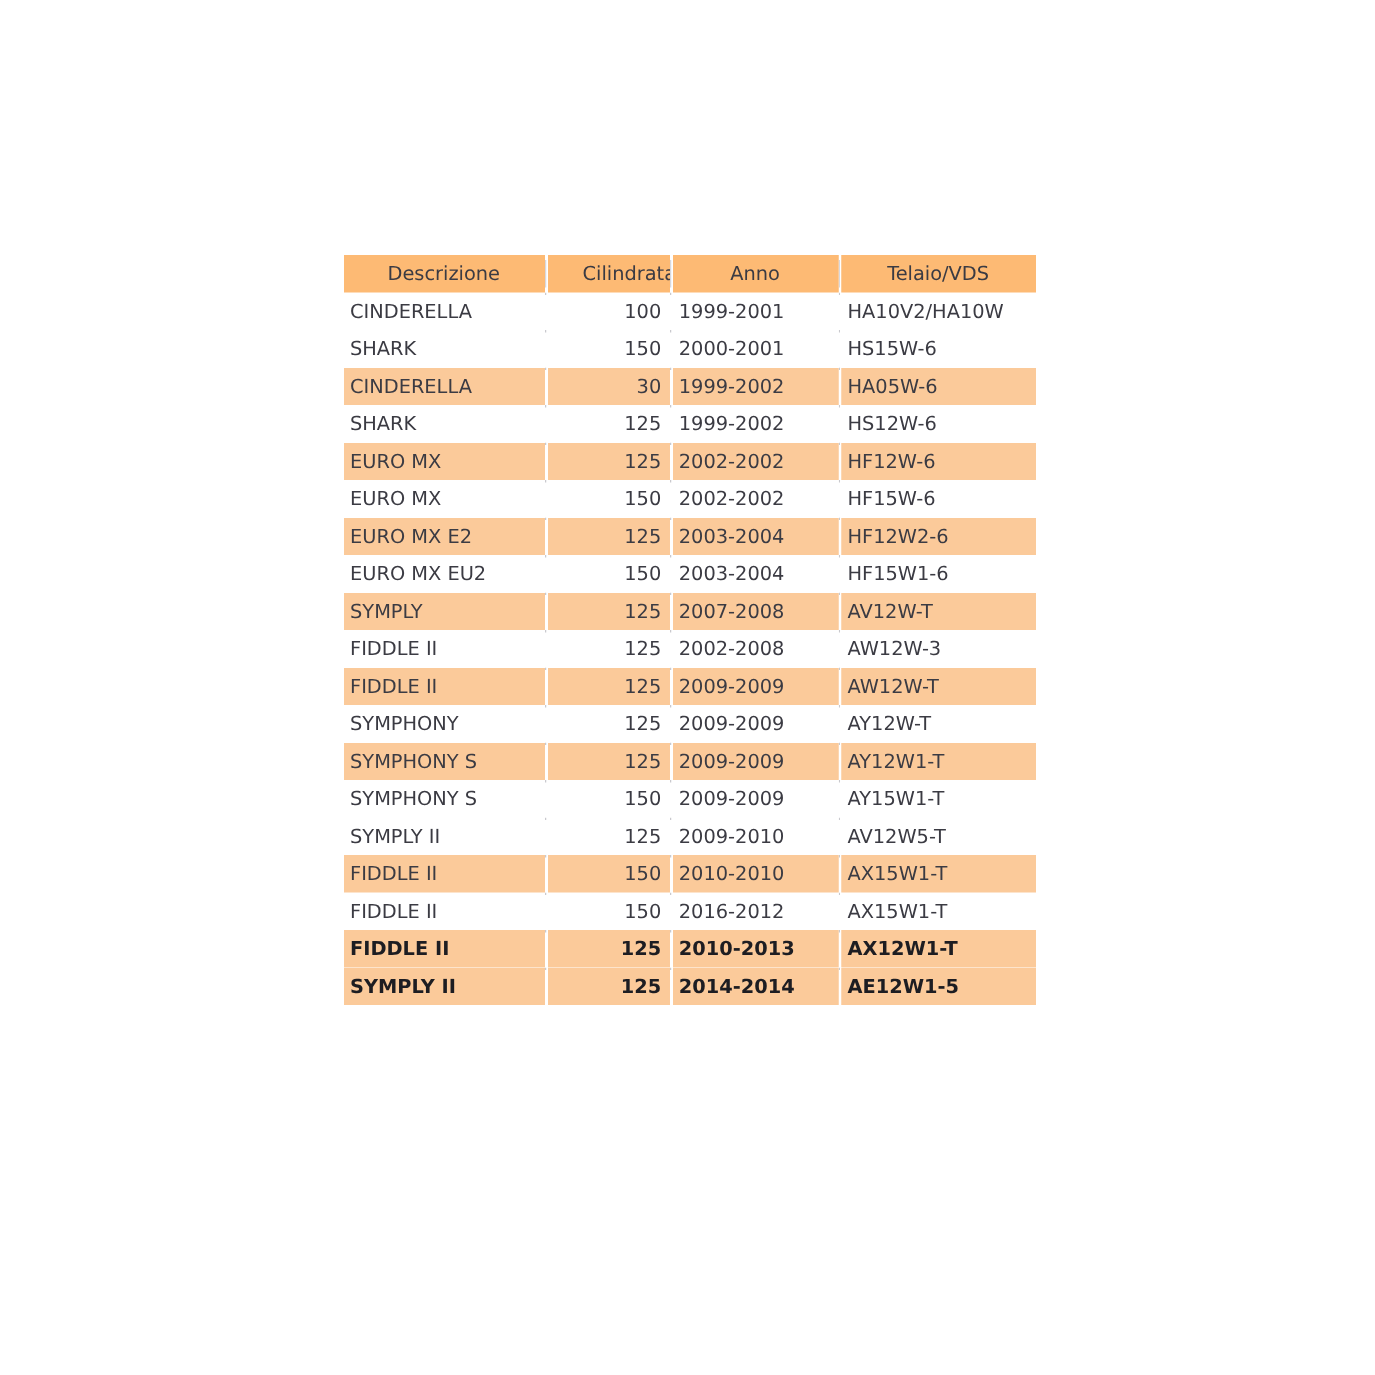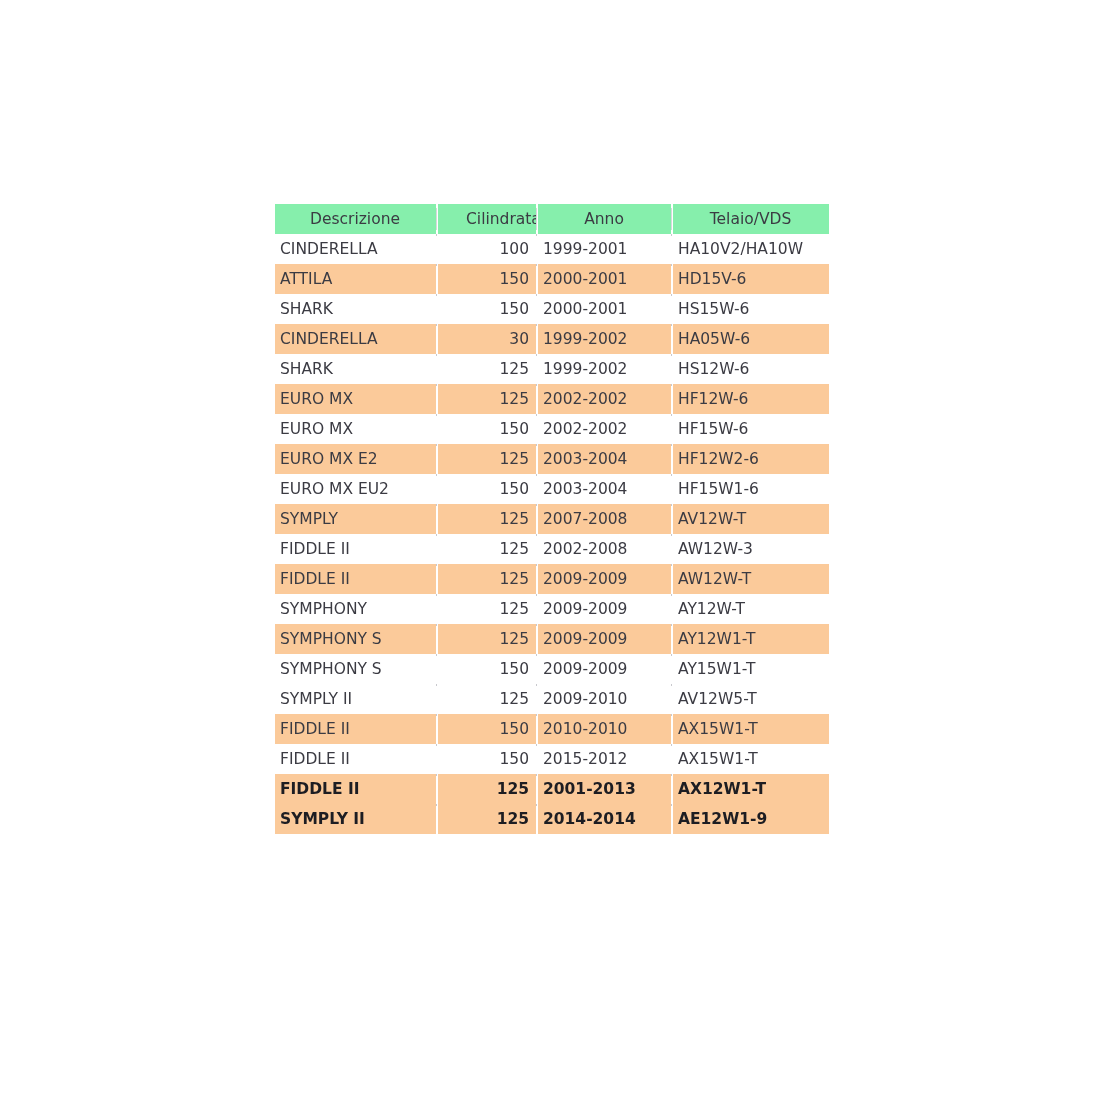--- a/index.html
+++ b/index.html
@@ -84,21 +84,21 @@
   th.num .cell-inner {
     text-align: right;
     padding-right: 7px;
     padding-left: 28px;
   }
 
   tr.hl td { background: #fbca9a; }
   tr.plain td { background: #ffffff; }
   tr.bold td { font-weight: bold; color: #1d1d22; }
 
-  thead th { background: #86efac; }
+  thead th { background: #fdba74; }
 </style>
 </head>
 <body>
 
 <div class="sheet">
   <table class="spec-table">
     <colgroup>
       <col class="c-desc">
         <col class="c-gap1">
         <col class="c-cil">
@@ -137,85 +137,68 @@
           </td>
           <td class="gap dot"></td>
           <td>
             <span class="cell-inner">1999-2001</span>
           </td>
           <td class="gap dot"></td>
           <td>
             <span class="cell-inner">HA10V2/HA10W</span>
           </td>
         </tr>
-        <tr class="hl">
-          <td>
-            <span class="cell-inner">ATTILA</span>
+        <tr class="plain">
+          <td>
+            <span class="cell-inner">SHARK</span>
           </td>
           <td class="gap dot"></td>
           <td class="num">
             <span class="cell-inner">150</span>
           </td>
           <td class="gap dot"></td>
           <td>
             <span class="cell-inner">2000-2001</span>
           </td>
           <td class="gap dot"></td>
           <td>
-            <span class="cell-inner">HD15V-6</span>
+            <span class="cell-inner">HS15W-6</span>
+          </td>
+        </tr>
+        <tr class="hl">
+          <td>
+            <span class="cell-inner">CINDERELLA</span>
+          </td>
+          <td class="gap dot"></td>
+          <td class="num">
+            <span class="cell-inner">30</span>
+          </td>
+          <td class="gap dot"></td>
+          <td>
+            <span class="cell-inner">1999-2002</span>
+          </td>
+          <td class="gap dot"></td>
+          <td>
+            <span class="cell-inner">HA05W-6</span>
           </td>
         </tr>
         <tr class="plain">
           <td>
             <span class="cell-inner">SHARK</span>
           </td>
           <td class="gap dot"></td>
           <td class="num">
-            <span class="cell-inner">150</span>
-          </td>
-          <td class="gap dot"></td>
-          <td>
-            <span class="cell-inner">2000-2001</span>
-          </td>
-          <td class="gap dot"></td>
-          <td>
-            <span class="cell-inner">HS15W-6</span>
-          </td>
-        </tr>
-        <tr class="hl">
-          <td>
-            <span class="cell-inner">CINDERELLA</span>
-          </td>
-          <td class="gap dot"></td>
-          <td class="num">
-            <span class="cell-inner">30</span>
+            <span class="cell-inner">125</span>
           </td>
           <td class="gap dot"></td>
           <td>
             <span class="cell-inner">1999-2002</span>
           </td>
           <td class="gap dot"></td>
           <td>
-            <span class="cell-inner">HA05W-6</span>
-          </td>
-        </tr>
-        <tr class="plain">
-          <td>
-            <span class="cell-inner">SHARK</span>
-          </td>
-          <td class="gap dot"></td>
-          <td class="num">
-            <span class="cell-inner">125</span>
-          </td>
-          <td class="gap dot"></td>
-          <td>
-            <span class="cell-inner">1999-2002</span>
-          </td>
-          <td class="gap dot"></td>
-          <td>
             <span class="cell-inner">HS12W-6</span>
           </td>
         </tr>
         <tr class="hl">
           <td>
             <span class="cell-inner">EURO MX</span>
           </td>
           <td class="gap dot"></td>
           <td class="num">
             <span class="cell-inner">125</span>
@@ -419,56 +402,56 @@
         <tr class="plain">
           <td>
             <span class="cell-inner">FIDDLE II</span>
           </td>
           <td class="gap dot"></td>
           <td class="num">
             <span class="cell-inner">150</span>
           </td>
           <td class="gap dot"></td>
           <td>
-            <span class="cell-inner">2015-2012</span>
+            <span class="cell-inner">2016-2012</span>
           </td>
           <td class="gap dot"></td>
           <td>
             <span class="cell-inner">AX15W1-T</span>
           </td>
         </tr>
         <tr class="hl bold">
           <td>
             <span class="cell-inner">FIDDLE II</span>
           </td>
           <td class="gap dot"></td>
           <td class="num">
             <span class="cell-inner">125</span>
           </td>
           <td class="gap dot"></td>
           <td>
-            <span class="cell-inner">2001-2013</span>
+            <span class="cell-inner">2010-2013</span>
           </td>
           <td class="gap dot"></td>
           <td>
             <span class="cell-inner">AX12W1-T</span>
           </td>
         </tr>
         <tr class="hl bold">
           <td>
             <span class="cell-inner">SYMPLY II</span>
           </td>
           <td class="gap dot"></td>
           <td class="num">
             <span class="cell-inner">125</span>
           </td>
           <td class="gap dot"></td>
           <td>
             <span class="cell-inner">2014-2014</span>
           </td>
           <td class="gap dot"></td>
           <td>
-            <span class="cell-inner">AE12W1-9</span>
+            <span class="cell-inner">AE12W1-5</span>
           </td>
         </tr>
       </tbody>
   </table>
 </div>
 
 </body></html>

